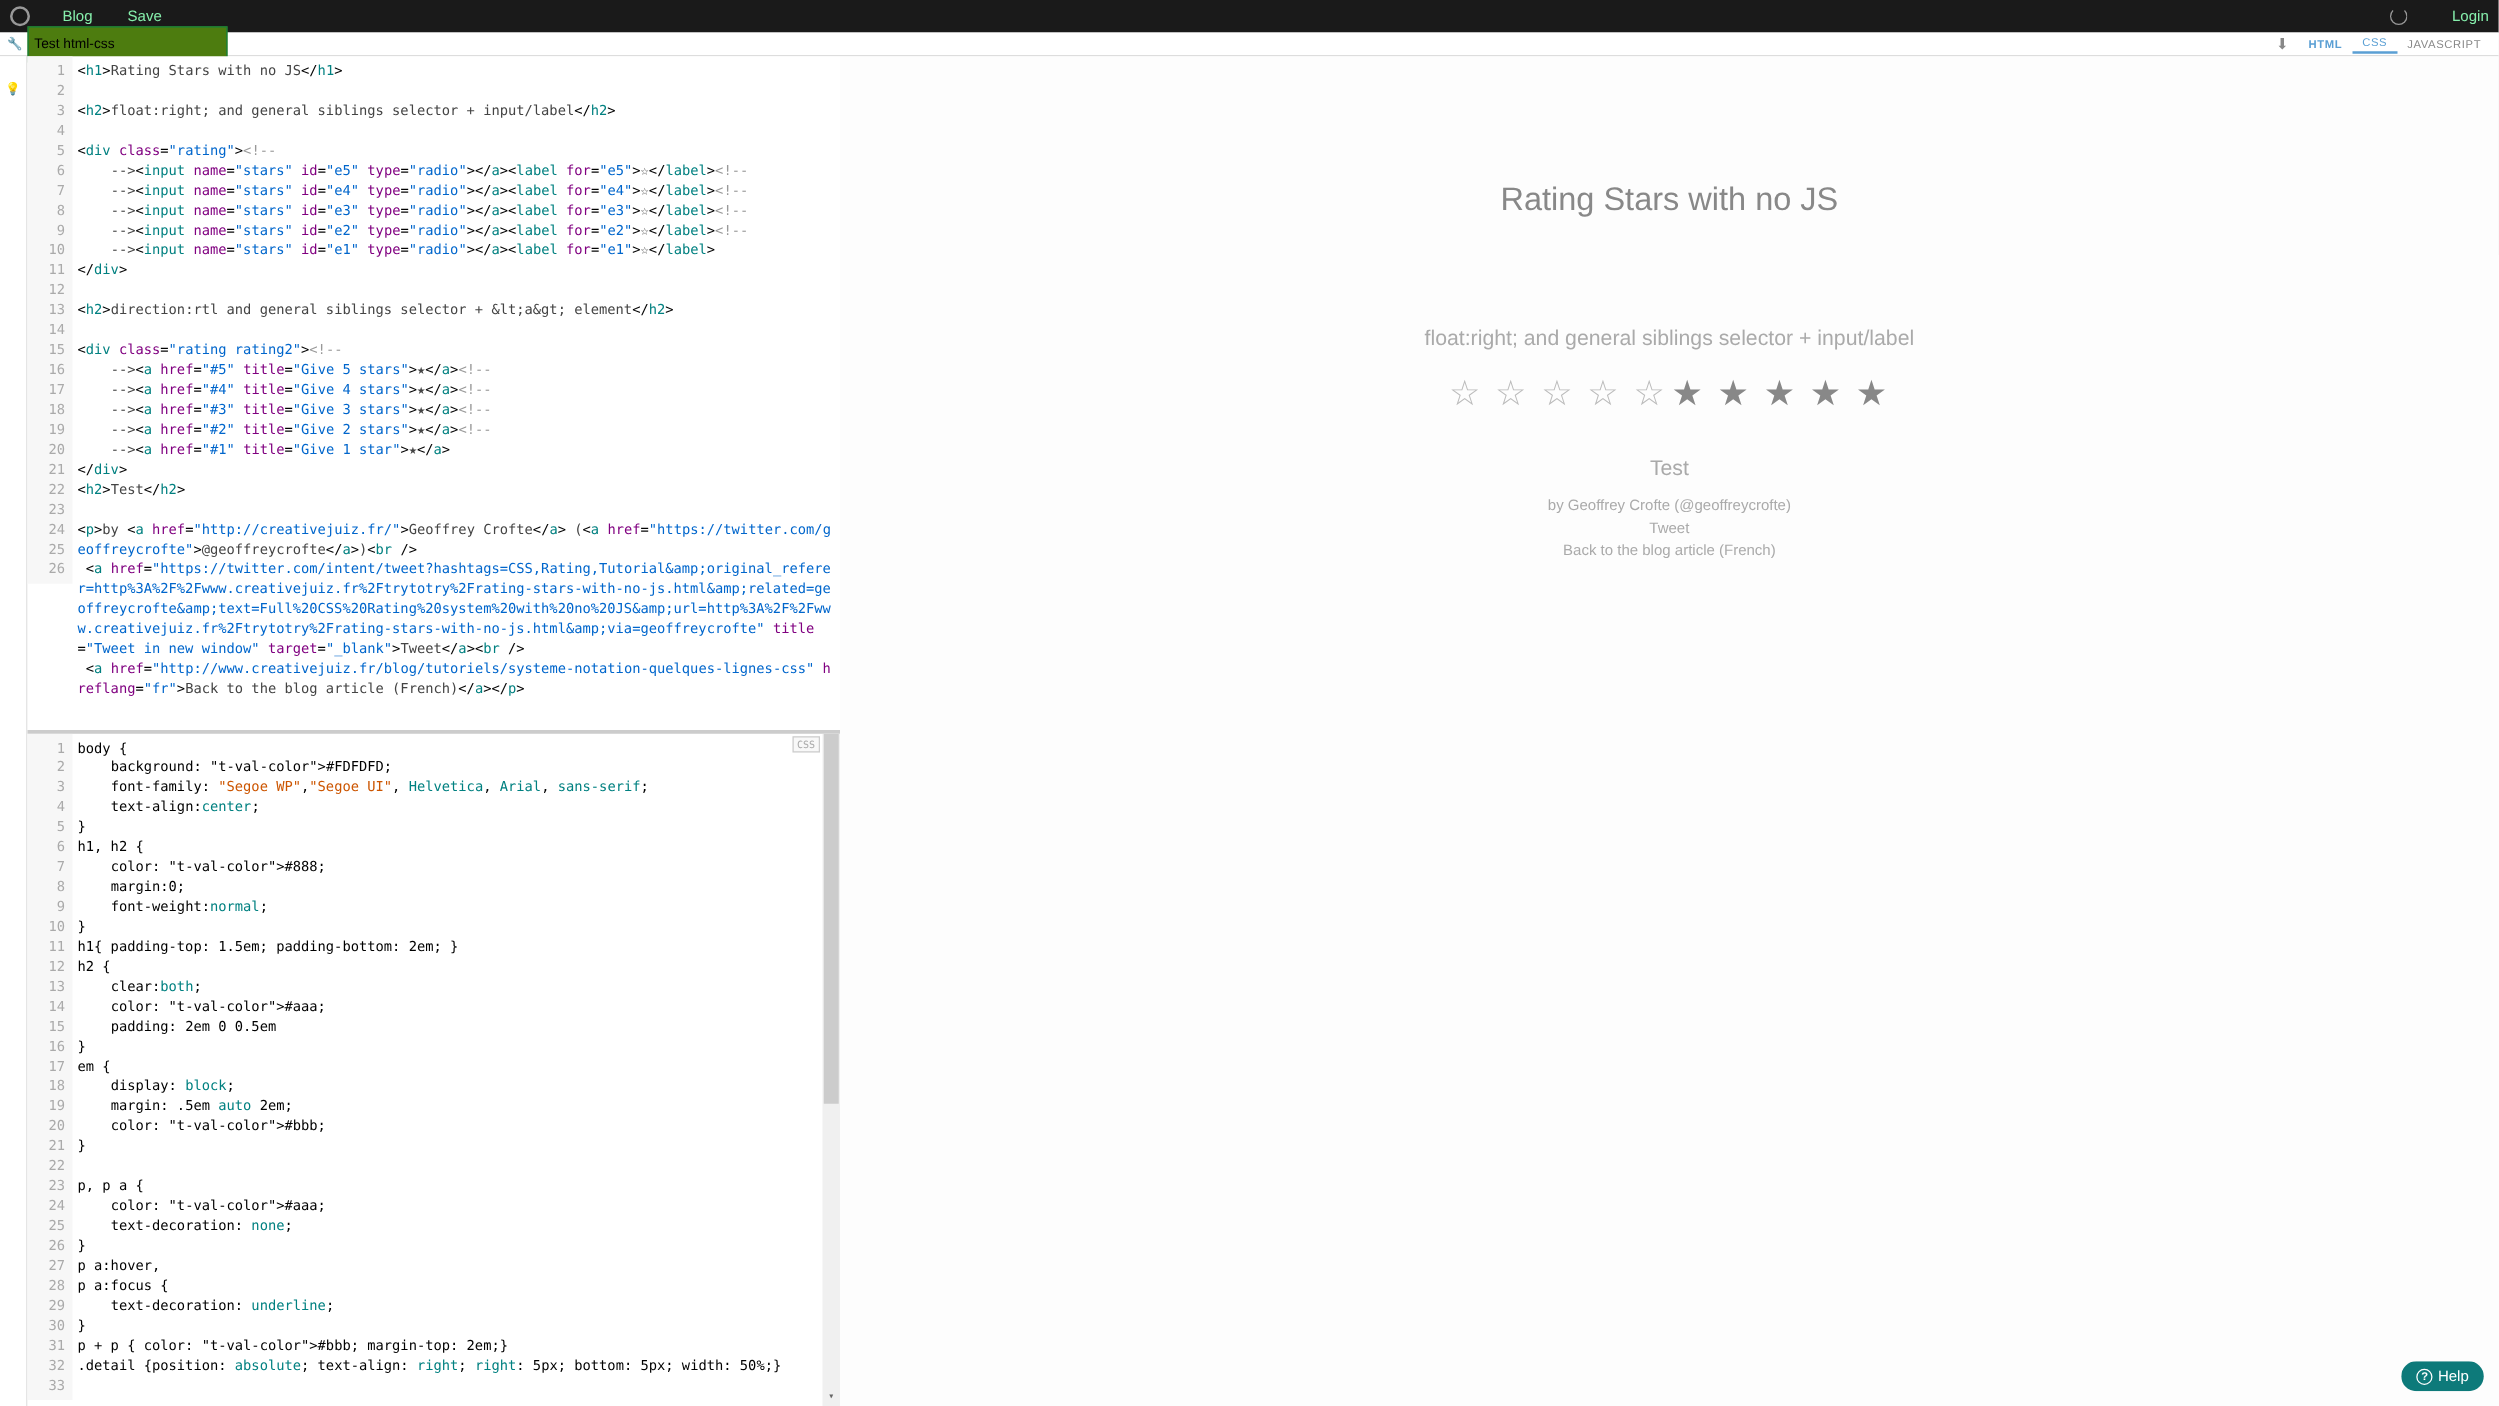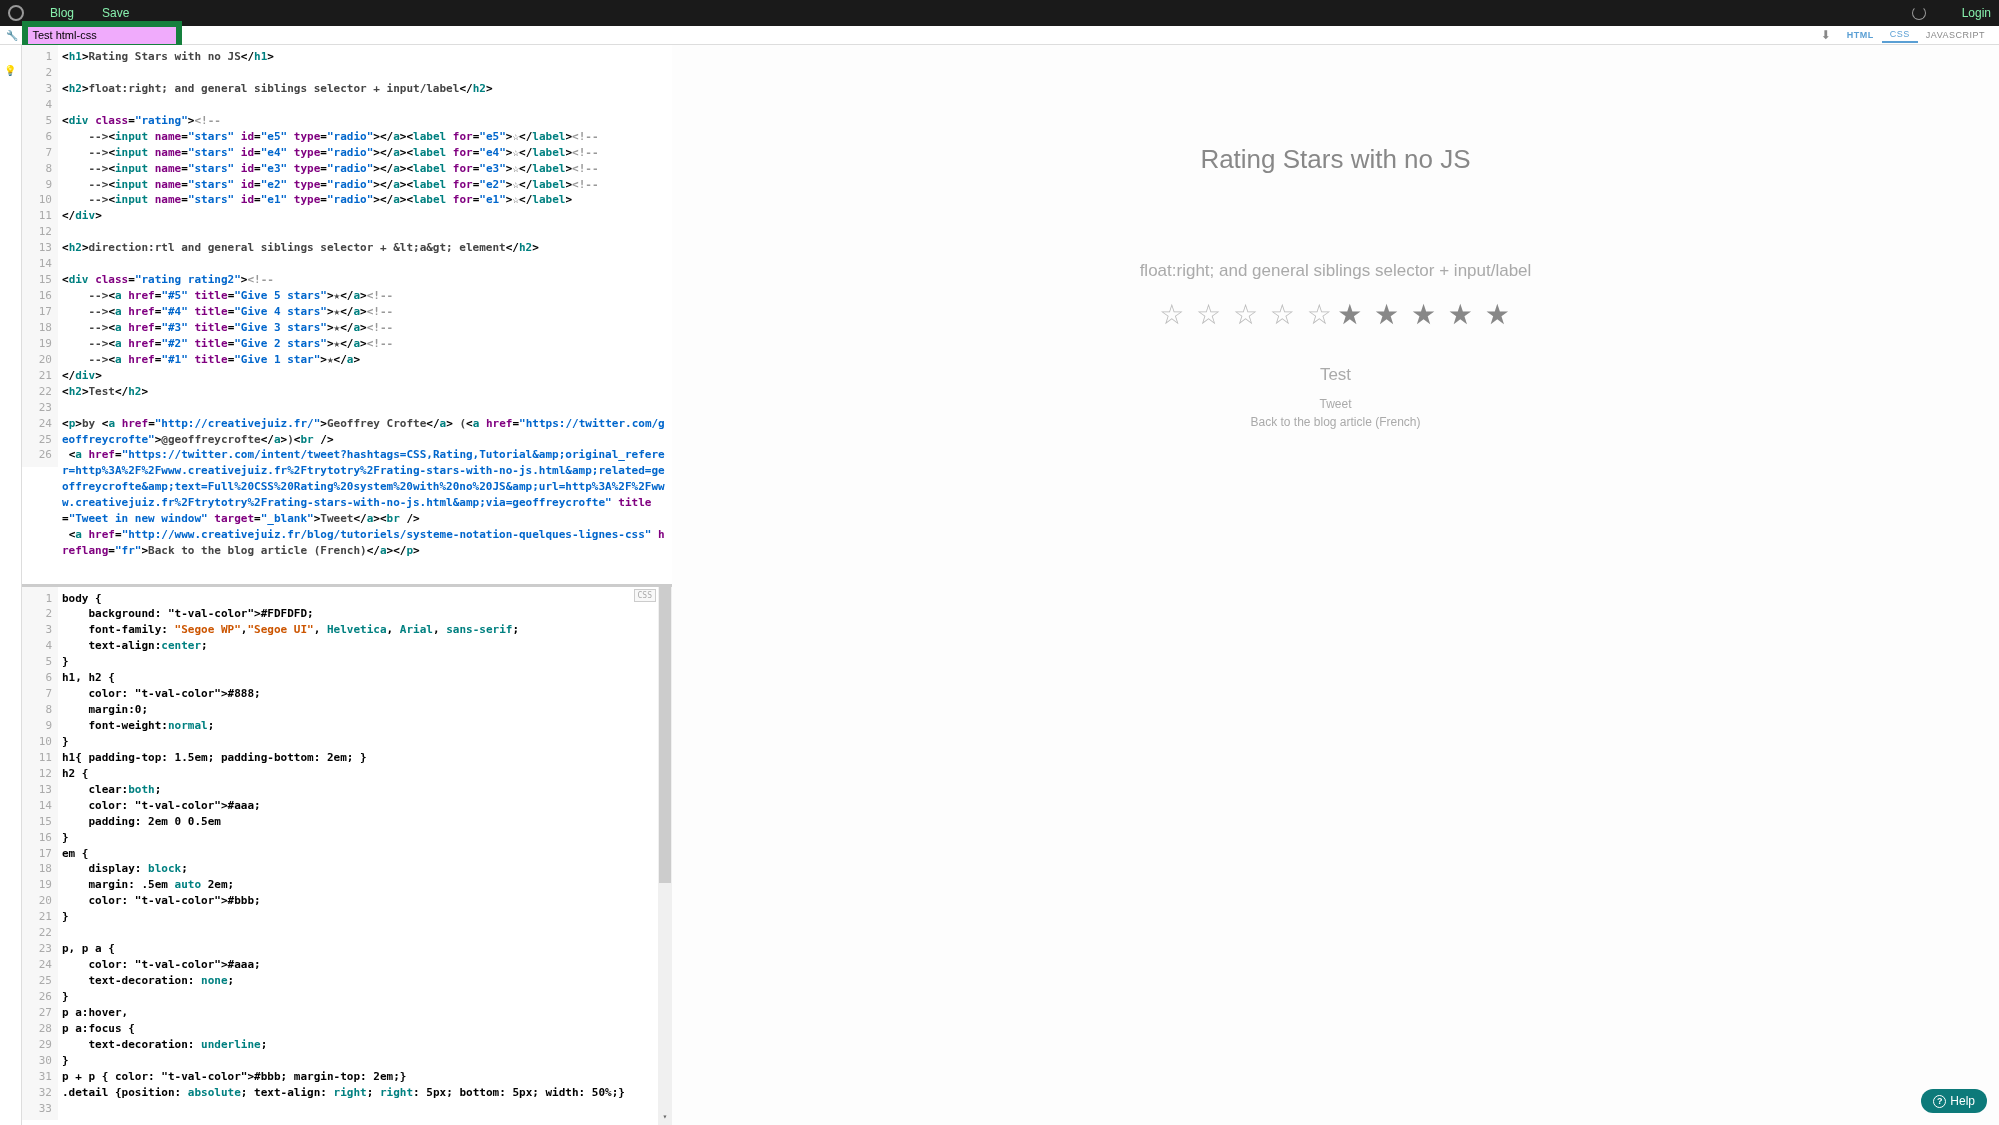--- a/index.html
+++ b/index.html
@@ -7,36 +7,36 @@
 
 .topbar { background: #1a1a1a; height: 26px; display: flex; align-items: center; padding: 0 8px; color: #86efac; }
 .topbar .logo { width: 16px; height: 16px; border-radius: 50%; border: 2px solid #999; margin-right: 12px; }
 .topbar .nav-item { padding: 0 14px; cursor: pointer; font-size: 12px; }
 .topbar .spacer { flex: 1; }
 .topbar .refresh { width: 14px; height: 14px; border: 1.5px solid #999; border-radius: 50%; border-top-color: transparent; margin-right: 20px; }
 .topbar .login { font-size: 12px; padding-left: 16px; }
 
 .subbar { background: #fff; height: 19px; display: flex; align-items: center; padding: 0 6px; border-bottom: 1px solid #ddd; }
 .subbar .wrench { font-size: 10px; color: #999; margin-right: 4px; }
-.subbar .title-input { border: 6px solid #15803d; height: 29px; width: 160px; padding: 0 4px; font-size: 11px; background: #f0abfc; }
+.subbar .title-input { border: 1px solid #15803d; height: 29px; width: 160px; padding: 0 4px; font-size: 11px; background: #4d7c0f; }
 .subbar .spacer { flex: 1; }
 .subbar .dl { color: #888; margin-right: 8px; font-size: 12px; }
 .subbar .tab { font-size: 9px; padding: 2px 8px; color: #888; letter-spacing: 0.5px; }
 .subbar .tab.active-html { color: #5a9fd4; font-weight: bold; }
 .subbar .tab.active-css { color: #5a9fd4; border-bottom: 2px solid #5a9fd4; }
 
 .main { display: flex; height: calc(100vh - 45px); }
 .sidebar { width: 22px; background: #fff; border-right: 1px solid #ddd; padding-top: 20px; text-align: center; }
 .sidebar .bulb { font-size: 10px; color: #999; }
 
 .editors { flex: 0 0 650px; display: flex; flex-direction: column; background: #fff; }
 .editor { flex: 1; overflow: hidden; position: relative; font-family: Consolas, monospace; font-size: 11px; line-height: 1.45; }
 .editor + .editor { border-top: 3px solid #ccc; }
 .editor .gutter { position: absolute; left: 0; top: 0; width: 36px; padding: 4px 6px 4px 0; text-align: right; color: #aaa; background: #f7f7f7; }
-.editor .code { position: absolute; left: 36px; right: 0; top: 0; bottom: 0; padding: 4px 4px; overflow-y: auto; white-space: pre-wrap; word-break: break-all; font-weight: bold; }
+.editor .code { position: absolute; left: 36px; right: 0; top: 0; bottom: 0; padding: 4px 4px; overflow-y: auto; white-space: pre-wrap; word-break: break-all; }
 .editor .badge { position: absolute; top: 2px; right: 16px; font-size: 8px; color: #aaa; border: 1px solid #ccc; padding: 0 3px; background: #f8f8f8; }
 
 .t-tag { color: #008080; }
 .t-attr { color: #800080; text-align: right; }
 .t-str { color: #0066cc; }
 .t-text { color: #444; }
 .t-comment { color: #999; }
 .t-val-str { color: #cc5500; }
 .t-val-kw { color: #008080; }
 
@@ -160,20 +160,23 @@
       </div>
     </div>
   </div>
 
   <div class="preview">
     <h1>Rating Stars with no JS</h1>
     <h2>float:right; and general siblings selector + input/label</h2>
     <div class="stars-row">☆ ☆ ☆ ☆ ☆</div>
     <div class="stars-row filled">★ ★ ★ ★ ★</div>
     <h2>Test</h2>
+    <p class="ptext">
+      <span>by </span><a class="lnk">Geoffrey Crofte</a><span> (</span><a class="lnk">@geoffreycrofte</a><span>)</span>
+    </p>
     <p class="ptext"><a class="lnk">Tweet</a></p>
     <p class="ptext"><a class="lnk">Back to the blog article (French)</a></p>
   </div>
 </div>
 
 <div class="help-btn">
   <span class="q">?</span>
   <span>Help</span>
 </div>
 

